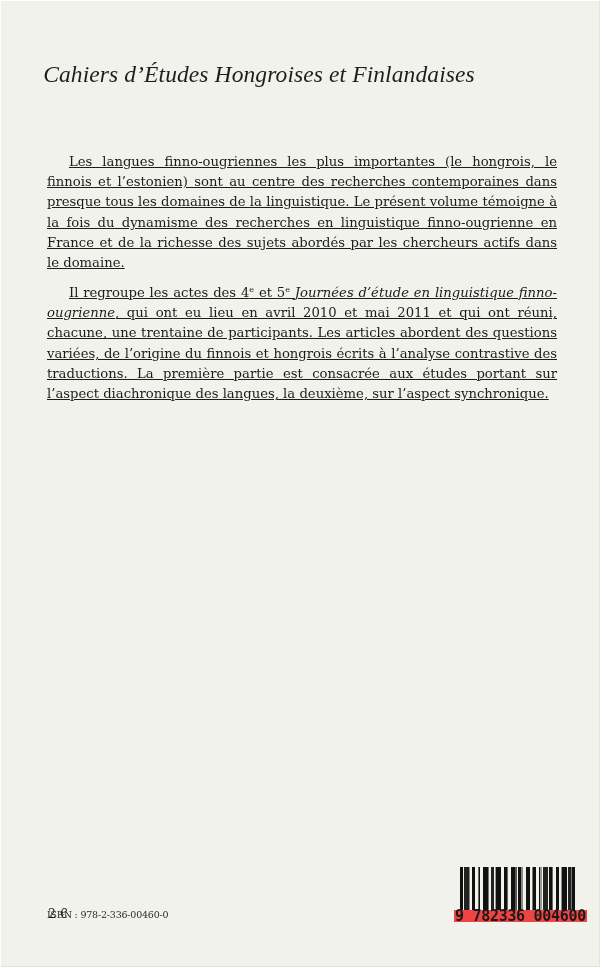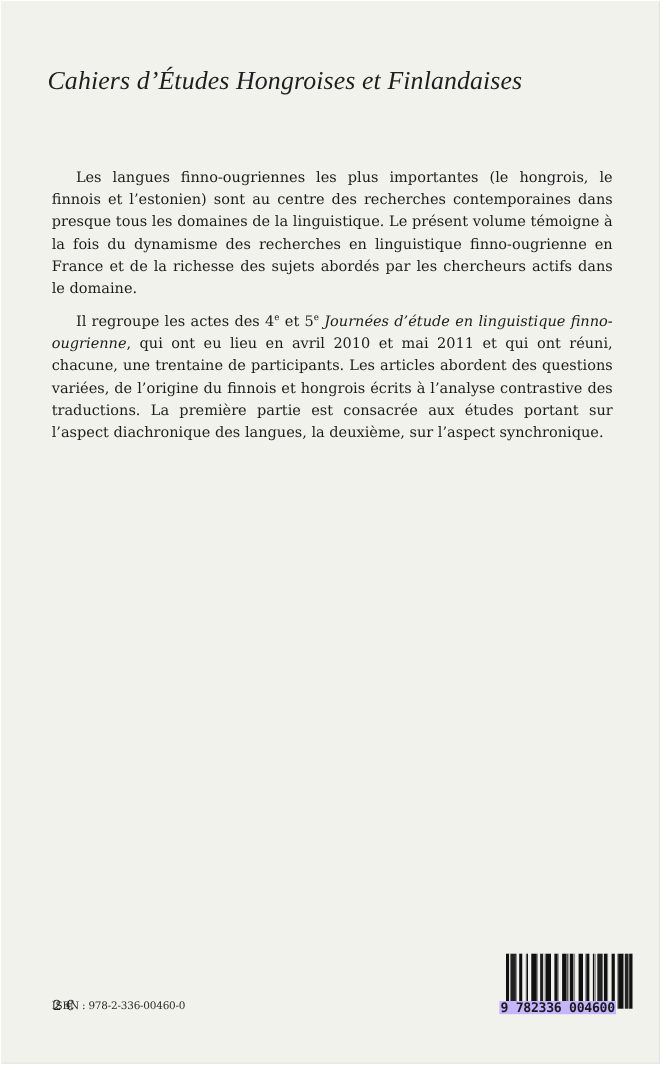--- a/index.html
+++ b/index.html
@@ -39,20 +39,21 @@
       position: absolute;
       left: 46px;
       width: 510px;
       font-family: "DejaVu Serif", "Liberation Serif", serif;
       font-size: 13.2px;
       line-height: 20.2px;
       color: #1c1c1c;
       text-align: justify;
       text-indent: 22px;
       margin: 0;
+      text-decoration: underline;
     }
     .para-1 { top: 151px; }
     .para-2 { top: 282px; }
     .body-text em {
       font-style: italic;
     }
     .body-text sup {
       font-size: 8px;
       line-height: 0;
       vertical-align: super;
@@ -92,24 +93,24 @@
     }
     .barcode-bars span {
       display: block;
       height: 100%;
     }
     .barcode-digits {
       position: absolute;
       left: -6px;
       top: 43px;
       font-family: "DejaVu Sans Mono", "Liberation Mono", monospace;
-      font-size: 12px;
+      font-size: 15px;
       font-weight: bold;
       color: #1a1a1a;
-      background: #c4b5fd;
+      background: #ef4444;
       padding: 0 1px;
       letter-spacing: -0.3px;
       white-space: pre;
       line-height: 12px;
     }
   </style>
 </head>
 <body>
 
 <div class="cover">

